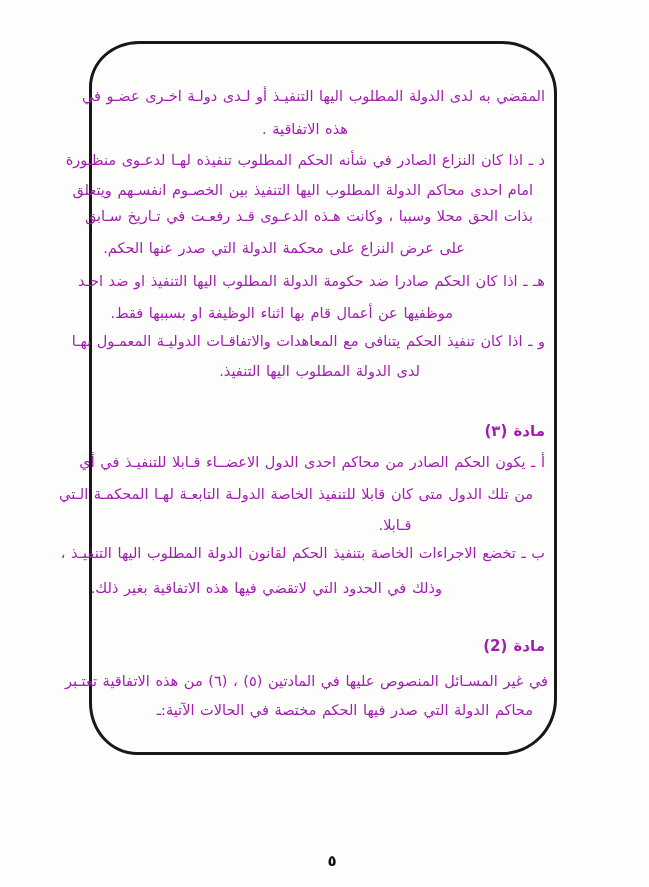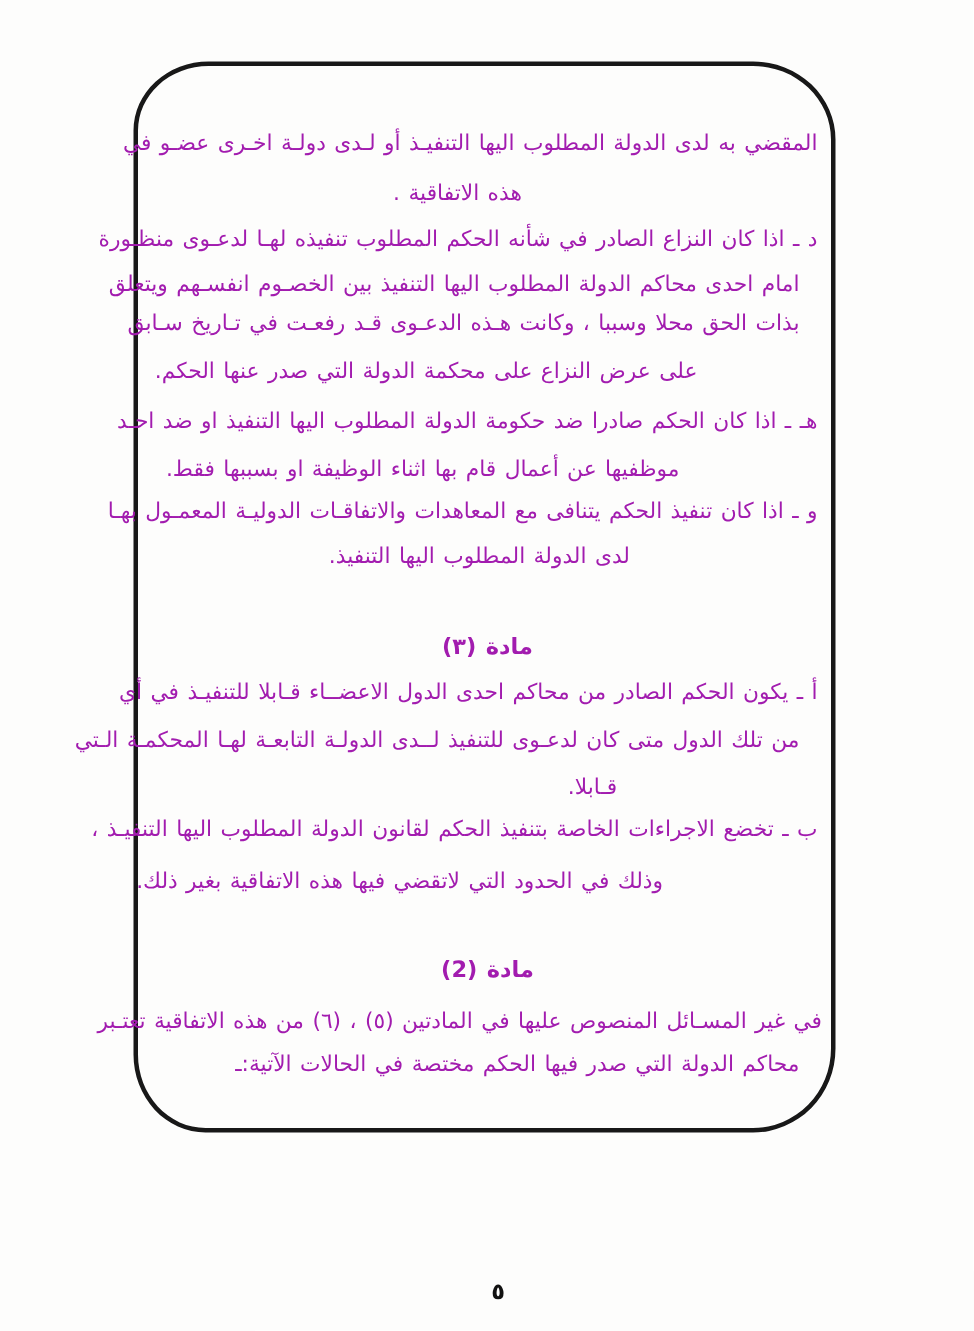--- a/index.html
+++ b/index.html
@@ -28,21 +28,21 @@
     line-height:24px;
     white-space:nowrap;
     color:#a21caf;
     word-spacing:1px;
   }
   .full{ right:104px; text-align:right; }
   .cont{ right:116px; text-align:right; }
   .ctr{ text-align:center; }
   .head{
     left:105px; width:440px;
-    text-align:center;
+    text-align:right;
     font-weight:bold;
     font-size:15px;
   }
   .pagenum{
     position:absolute;
     top:852px; left:318px; width:28px;
     text-align:center;
     direction:rtl;
     font-size:15px;
     font-weight:bold;
@@ -66,21 +66,21 @@
 
   <div class="ln full" style="top:269px">هـ ـ  اذا كان الحكم صادرا ضد حكومة الدولة المطلوب اليها التنفيذ او  ضد احـد</div>
   <div class="ln ctr" style="top:301px;left:178px;width:275px">موظفيها عن أعمال قام بها اثناء الوظيفة او بسببها فقط.</div>
 
   <div class="ln full" style="top:329px">و  ـ  اذا كان تنفيذ الحكم يتنافى مع المعاهدات والاتفاقـات الدوليـة  المعمـول بهـا</div>
   <div class="ln ctr" style="top:359px;left:260px;width:160px">لدى الدولة المطلوب اليها التنفيذ.</div>
 
   <div class="ln head" style="top:419px">مادة (٣)</div>
 
   <div class="ln full" style="top:450px">أ  ـ  يكون الحكم الصادر من محاكم احدى الدول الاعضــاء قـابلا للتنفيـذ  في  أي</div>
-  <div class="ln cont" style="top:482px">من تلك الدول متى  كان لدعـوى للتنفيذ لــدى الدولـة التابعـة لهـا  المحكمـة  الـتي</div>
+  <div class="ln cont" style="top:482px">من تلك الدول متى  كان قابلا للتنفيذ الخاصة الدولـة التابعـة لهـا  المحكمـة  الـتي</div>
   <div class="ln ctr" style="top:513px;left:362px;width:66px">قـابلا.</div>
 
   <div class="ln full" style="top:541px">ب ـ تخضع الاجراءات الخاصة بتنفيذ الحكم لقانون الدولة المطلوب  اليها التنفيـذ ،</div>
   <div class="ln ctr" style="top:576px;left:190px;width:252px">وذلك في الحدود التي لاتقضي فيها هذه الاتفاقية  بغير ذلك.</div>
 
   <div class="ln head" style="top:634px">مادة (2)</div>
 
   <div class="ln full" style="top:669px;right:101px">في غير المسـائل المنصوص عليها في المادتين (٥) ، (٦) من هذه  الاتفاقية تعتـبر</div>
   <div class="ln cont" style="top:698px">محاكم الدولة التي صدر فيها الحكم مختصة في الحالات  الآتية:ـ</div>
 

